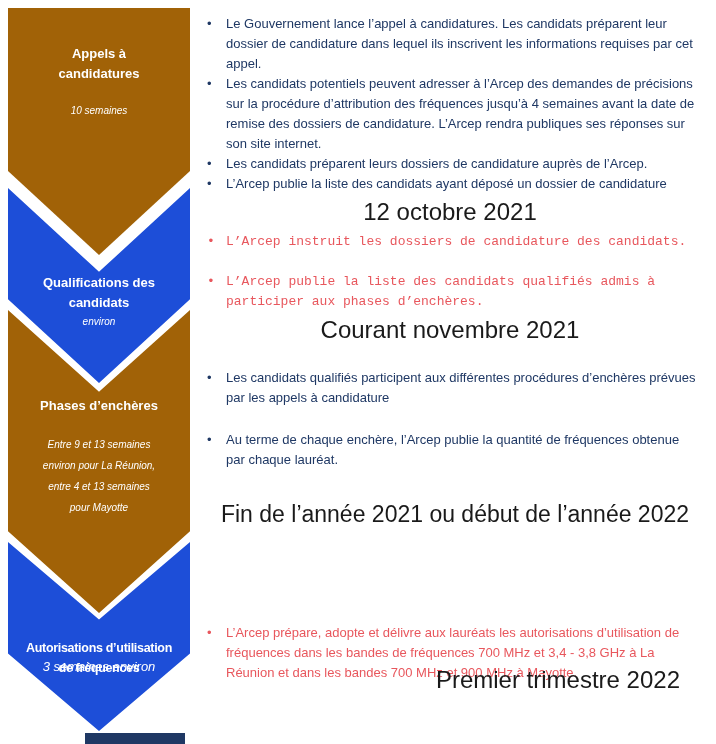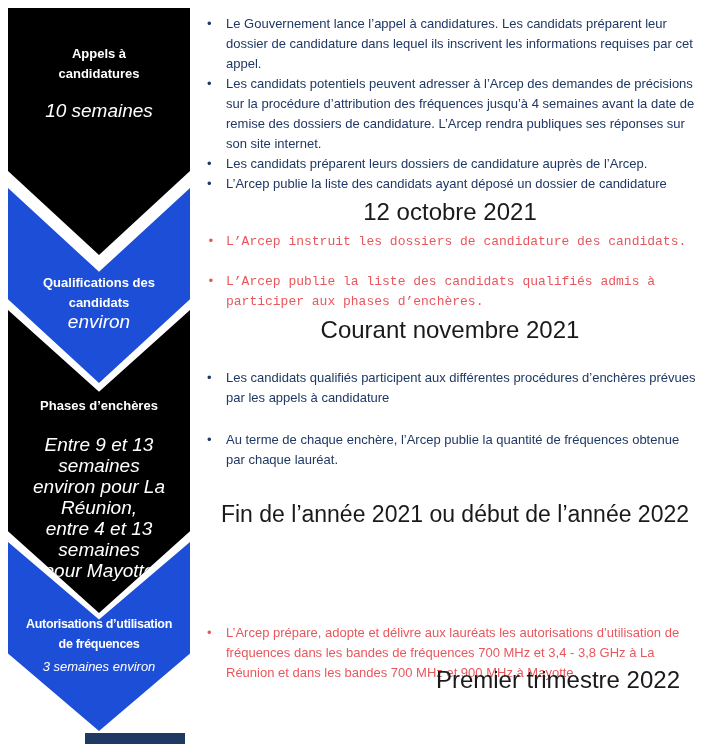--- a/index.html
+++ b/index.html
@@ -2,31 +2,31 @@
 <html><head>
 <meta charset="utf-8">
 <style>
   html,body{margin:0;padding:0;background:#fff;}
   body{width:716px;height:744px;position:relative;overflow:hidden;
        font-family:"Liberation Sans",sans-serif;}
   .canvas{position:absolute;inset:0;}
 
   
   .chev{position:absolute;left:8px;width:182px;}
-  .navy{background:#000000;}
+  .navy{background:#a16207;}
   .red{background:#1d4ed8;}
   #c1{top:8px;height:247px;clip-path:polygon(0 0,100% 0,100% 66%,50% 100%,0 66%);}
   #c2{top:188px;height:195px;clip-path:polygon(0 0,50% 43%,100% 0,100% 57%,50% 100%,0 57%);}
   #c3{top:310px;height:303px;clip-path:polygon(0 0,50% 27%,100% 0,100% 73%,50% 100%,0 73%);}
   #c4{top:542px;height:189px;clip-path:polygon(0 0,50% 41%,100% 0,100% 59%,50% 100%,0 59%);}
   .ctitle{position:absolute;left:0;right:0;text-align:center;color:#fff;
           font-weight:bold;font-size:13px;line-height:20px;}
   .ctitle.tight{font-size:12.5px;letter-spacing:-0.3px;}
   .cdur{position:absolute;left:0;right:0;text-align:center;color:#fff;
-        font-style:italic;font-size:19px;line-height:21px;}
+        font-style:italic;font-size:10px;line-height:21px;}
   #bottom-bar{position:absolute;left:85px;top:733px;width:100px;height:11px;background:#1f3864;}
 
   
   .sec-list{position:absolute;left:204px;width:495px;list-style:none;margin:0;padding:0;}
   .sec-list li{position:relative;padding-left:22px;font-size:13px;line-height:20px;}
   .sec-list li::before{content:"\2022";position:absolute;left:3px;top:0;}
   .navy-text{color:#1f3864;}
   .red-text{color:#e8575d;}
   #s1{top:14px;}
   #s2{top:232px;font-family:Liberation Mono, monospace;}
@@ -72,21 +72,21 @@
     </div>
     <div class="cdur" style="top:124px">
       <div>Entre 9 et 13 semaines</div>
       <div>environ pour La Réunion,</div>
       <div>entre 4 et 13 semaines</div>
       <div>pour Mayotte</div>
     </div>
   </div>
 
   <div class="chev red" id="c4">
-    <div class="ctitle tight" style="top:72px">
+    <div class="ctitle tight" style="top:96px">
       <div>Autorisations d’utilisation</div>
       <div>de fréquences</div>
     </div>
     <div class="cdur" style="top:114px;font-size:13px">
       <div>3 semaines environ</div>
     </div>
   </div>
 
   <div id="bottom-bar"></div>
 

